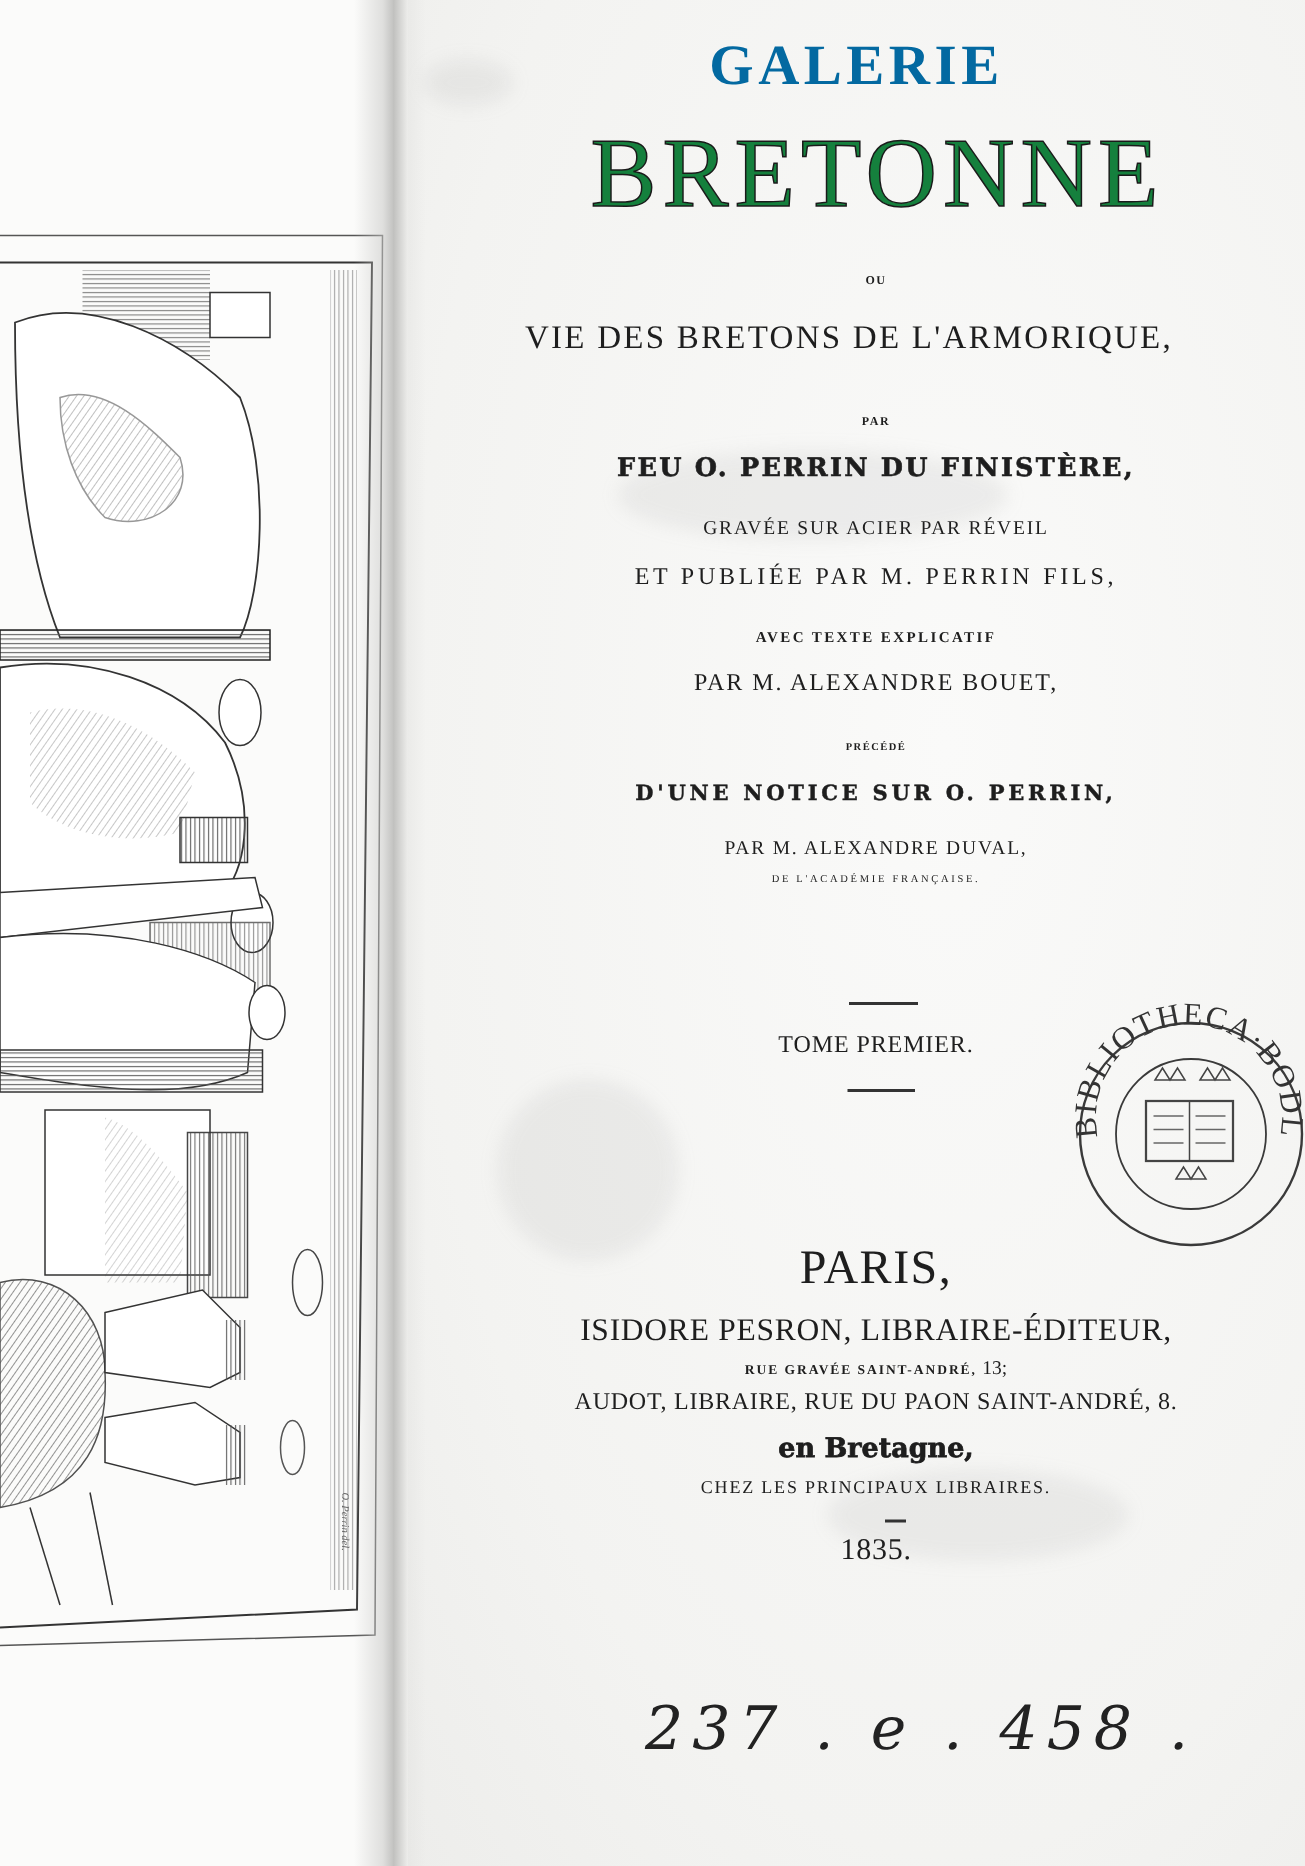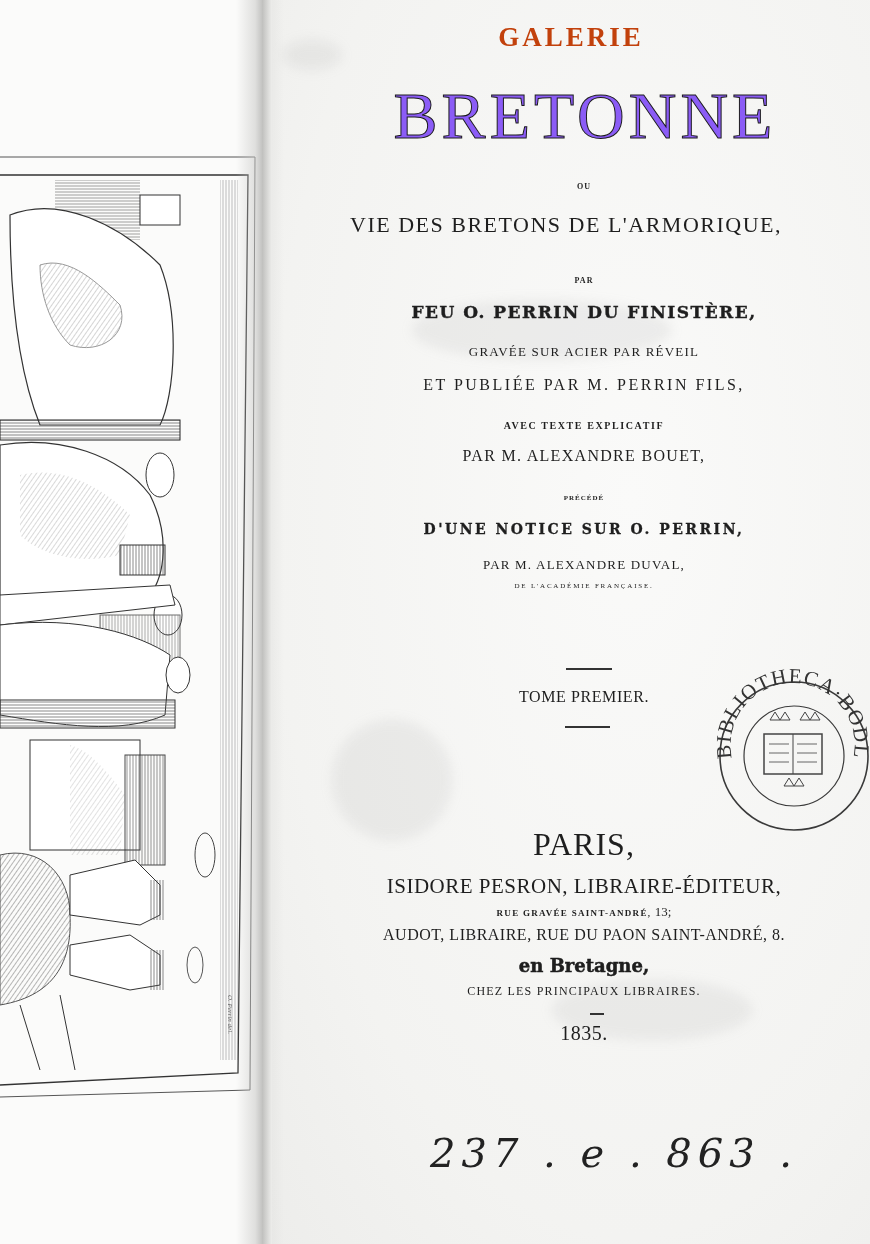--- a/index.html
+++ b/index.html
@@ -26,22 +26,22 @@
   .plate { position: absolute; left: 0; top: 155px; width: 258px; height: 945px; }
   .plate svg { width: 100%; height: 100%; display: block; }
   .artist-credit {
     position: absolute; left: 222px; top: 995px; width: 12px; height: 70px;
     writing-mode: vertical-rl; font-size: 7px; font-style: italic; color: #666;
     font-family: "Liberation Serif", serif;
   }
 
   .tp { position: absolute; left: 272px; width: 598px; text-align: center; white-space: nowrap; }
   .tp span { display: inline-block; }
-  .l-galerie { top: 22px; font-size: 27px; font-weight: bold; letter-spacing: 3px; color: #c2410c; }
-  .l-bretonne { top: 78px; font-size: 66px; letter-spacing: 4px; color: #8b5cf6; left: 300px; width: 570px; font-weight: normal; -webkit-text-stroke: 1px #1a1a1a; }
+  .l-galerie { top: 22px; font-size: 38px; font-weight: bold; letter-spacing: 3px; color: #0369a1; }
+  .l-bretonne { top: 78px; font-size: 66px; letter-spacing: 4px; color: #15803d; left: 300px; width: 570px; font-weight: normal; -webkit-text-stroke: 1px #1a1a1a; }
   .l-ou { top: 182px; font-size: 8px; font-weight: bold; letter-spacing: 1px; left: 285px; }
   .l-vie { top: 212px; font-size: 22px; letter-spacing: 1.5px; left: 325px; width: 545px; text-align: left; margin-left: 25px; }
   .l-par1 { top: 276px; font-size: 8px; font-weight: bold; letter-spacing: 1px; left: 285px; }
   .l-feu { top: 302px; font-size: 17px; font-weight: 900; letter-spacing: 1.5px; font-family: "DejaVu Serif", serif; left: 285px; -webkit-text-stroke: 0.4px #222; }
   .l-gravee { top: 344px; font-size: 13px; letter-spacing: 1.2px; left: 285px; }
   .l-et { top: 376px; font-size: 16px; letter-spacing: 2.5px; left: 285px; }
   .l-avec { top: 420px; font-size: 10px; font-weight: bold; letter-spacing: 1.6px; left: 285px; }
   .l-bouet { top: 447px; font-size: 16px; letter-spacing: 1.3px; left: 285px; }
   .l-precede { top: 494px; font-size: 7px; font-weight: bold; letter-spacing: 1px; left: 285px; }
   .l-notice { top: 521px; font-size: 14px; font-weight: 900; letter-spacing: 2.5px; font-family: "DejaVu Serif", serif; left: 285px; -webkit-text-stroke: 0.3px #222; }
@@ -183,13 +183,13 @@
     <line x1="57" y1="94" x2="77" y2="94" stroke="#666"></line>
     <line x1="85" y1="76" x2="105" y2="76" stroke="#666"></line>
     <line x1="85" y1="85" x2="105" y2="85" stroke="#666"></line>
     <line x1="85" y1="94" x2="105" y2="94" stroke="#666"></line>
     <path d="M58,52 l5,-8 l5,8 l5,-8 l5,8 z" fill="none" stroke="#444"></path>
     <path d="M88,52 l5,-8 l5,8 l5,-8 l5,8 z" fill="none" stroke="#444"></path>
     <path d="M72,118 l5,-8 l5,8 l5,-8 l5,8 z" fill="none" stroke="#444"></path>
   </svg>
 </div>
 
-<div class="shelfmark">237 . e . 863 .</div>
+<div class="shelfmark">237 . e . 458 .</div>
 
 </body></html>

